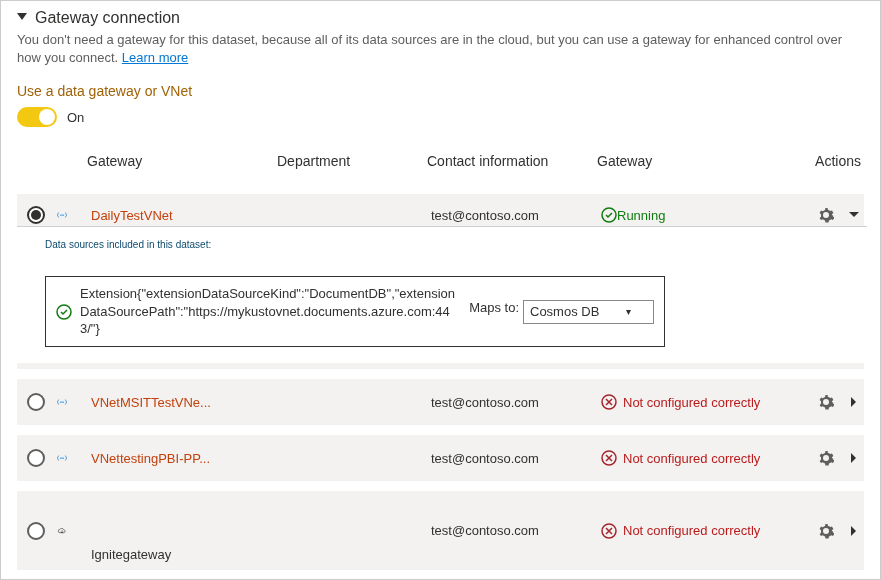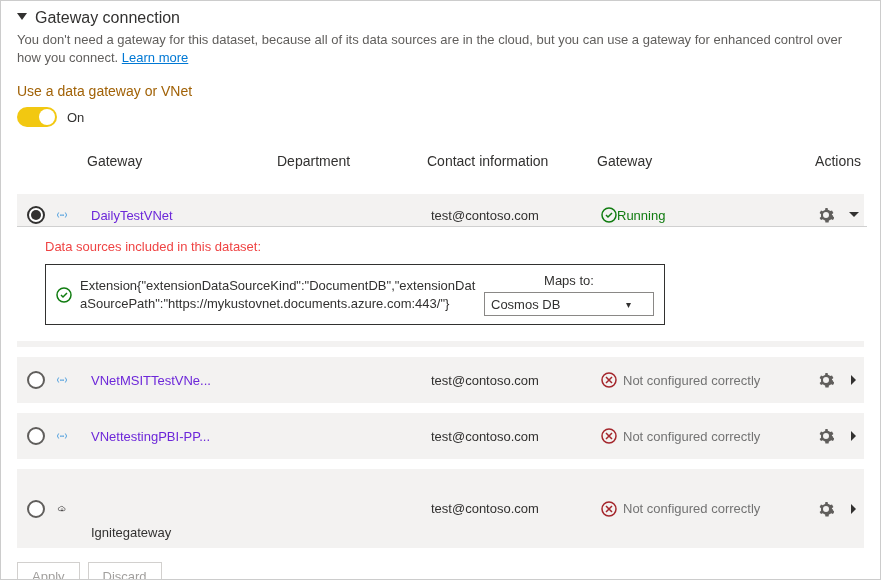--- a/index.html
+++ b/index.html
@@ -55,46 +55,46 @@
     width: 18px; height: 18px; border: 2px solid #605e5c; border-radius: 50%;
     display: flex; align-items: center; justify-content: center; background:#fff;
     cursor: pointer; margin-left: 6px;
   }
   .radio.selected { border-color: #323130; border-width: 2px;}
   .radio.selected::after {
     content: ""; display: block; width: 10px; height: 10px; border-radius: 50%;
     background: #323130;
   }
 
-  .gw-name { color: #6d28d9; display:flex; align-items:center; gap:6px; }
+  .gw-name { color: #c2410c; display:flex; align-items:center; gap:6px; }
   .gw-name.cloud { color: inherit; }
   .gw-text { cursor: pointer; }
 
   .iconbox { display:inline-flex; align-items:center; justify-content:center; width:18px; height:18px;}
   .gear { color: #605e5c; cursor:pointer; }
   .chev { color:#323130; cursor:pointer; }
 
   .status-ok { color: #107c10; display:flex; align-items:center; }
-  .status-bad { color: #737373; display:flex; align-items:center; gap:6px;}
+  .status-bad { color: #b91c1c; display:flex; align-items:center; gap:6px;}
 
   .expanded-panel {
     background: #fff; border-top: 1px solid #d0d0d0;
     grid-column: 1 / -1;
     padding: 10px 10px 16px 28px;
   }
-  .expanded-caption { font-size: 13px; color: #ef4444; margin: 2px 0 10px 0; }
+  .expanded-caption { font-size: 10px; color: #0c4a6e; margin: 2px 0 26px 0; }
   .ds-box {
     border: 1px solid #323130; padding: 8px 10px; display:flex; align-items:center; gap:8px;
     width: 620px;
   }
   .ds-text { font-size: 13px; line-height: 1.35; flex: 1; word-break: break-all;}
-  .maps-col { display:flex; flex-direction:column; align-items:center; gap:4px;}
+  .maps-col { display:flex; align-items:flex-start; gap:4px;}
   .maps-label { font-size:13px; }
   .maps-select {
-    width: 170px; height:24px; border:1px solid #8a8886; padding:2px 22px 2px 6px;
+    width: 131px; height:24px; border:1px solid #8a8886; padding:2px 22px 2px 6px;
     font-size:13px; background:#fff; position:relative; cursor:pointer;
     display:flex; align-items:center; justify-content:space-between;
   }
   .maps-select .dd { font-size:10px; }
 
   .footer-buttons { display:flex; gap:8px; margin-top: 14px; }
   .btn {
     border:1px solid #d2d0ce; background:#fff; color:#a19f9d;
     padding: 6px 14px; font-size:13px; cursor:default;
   }

